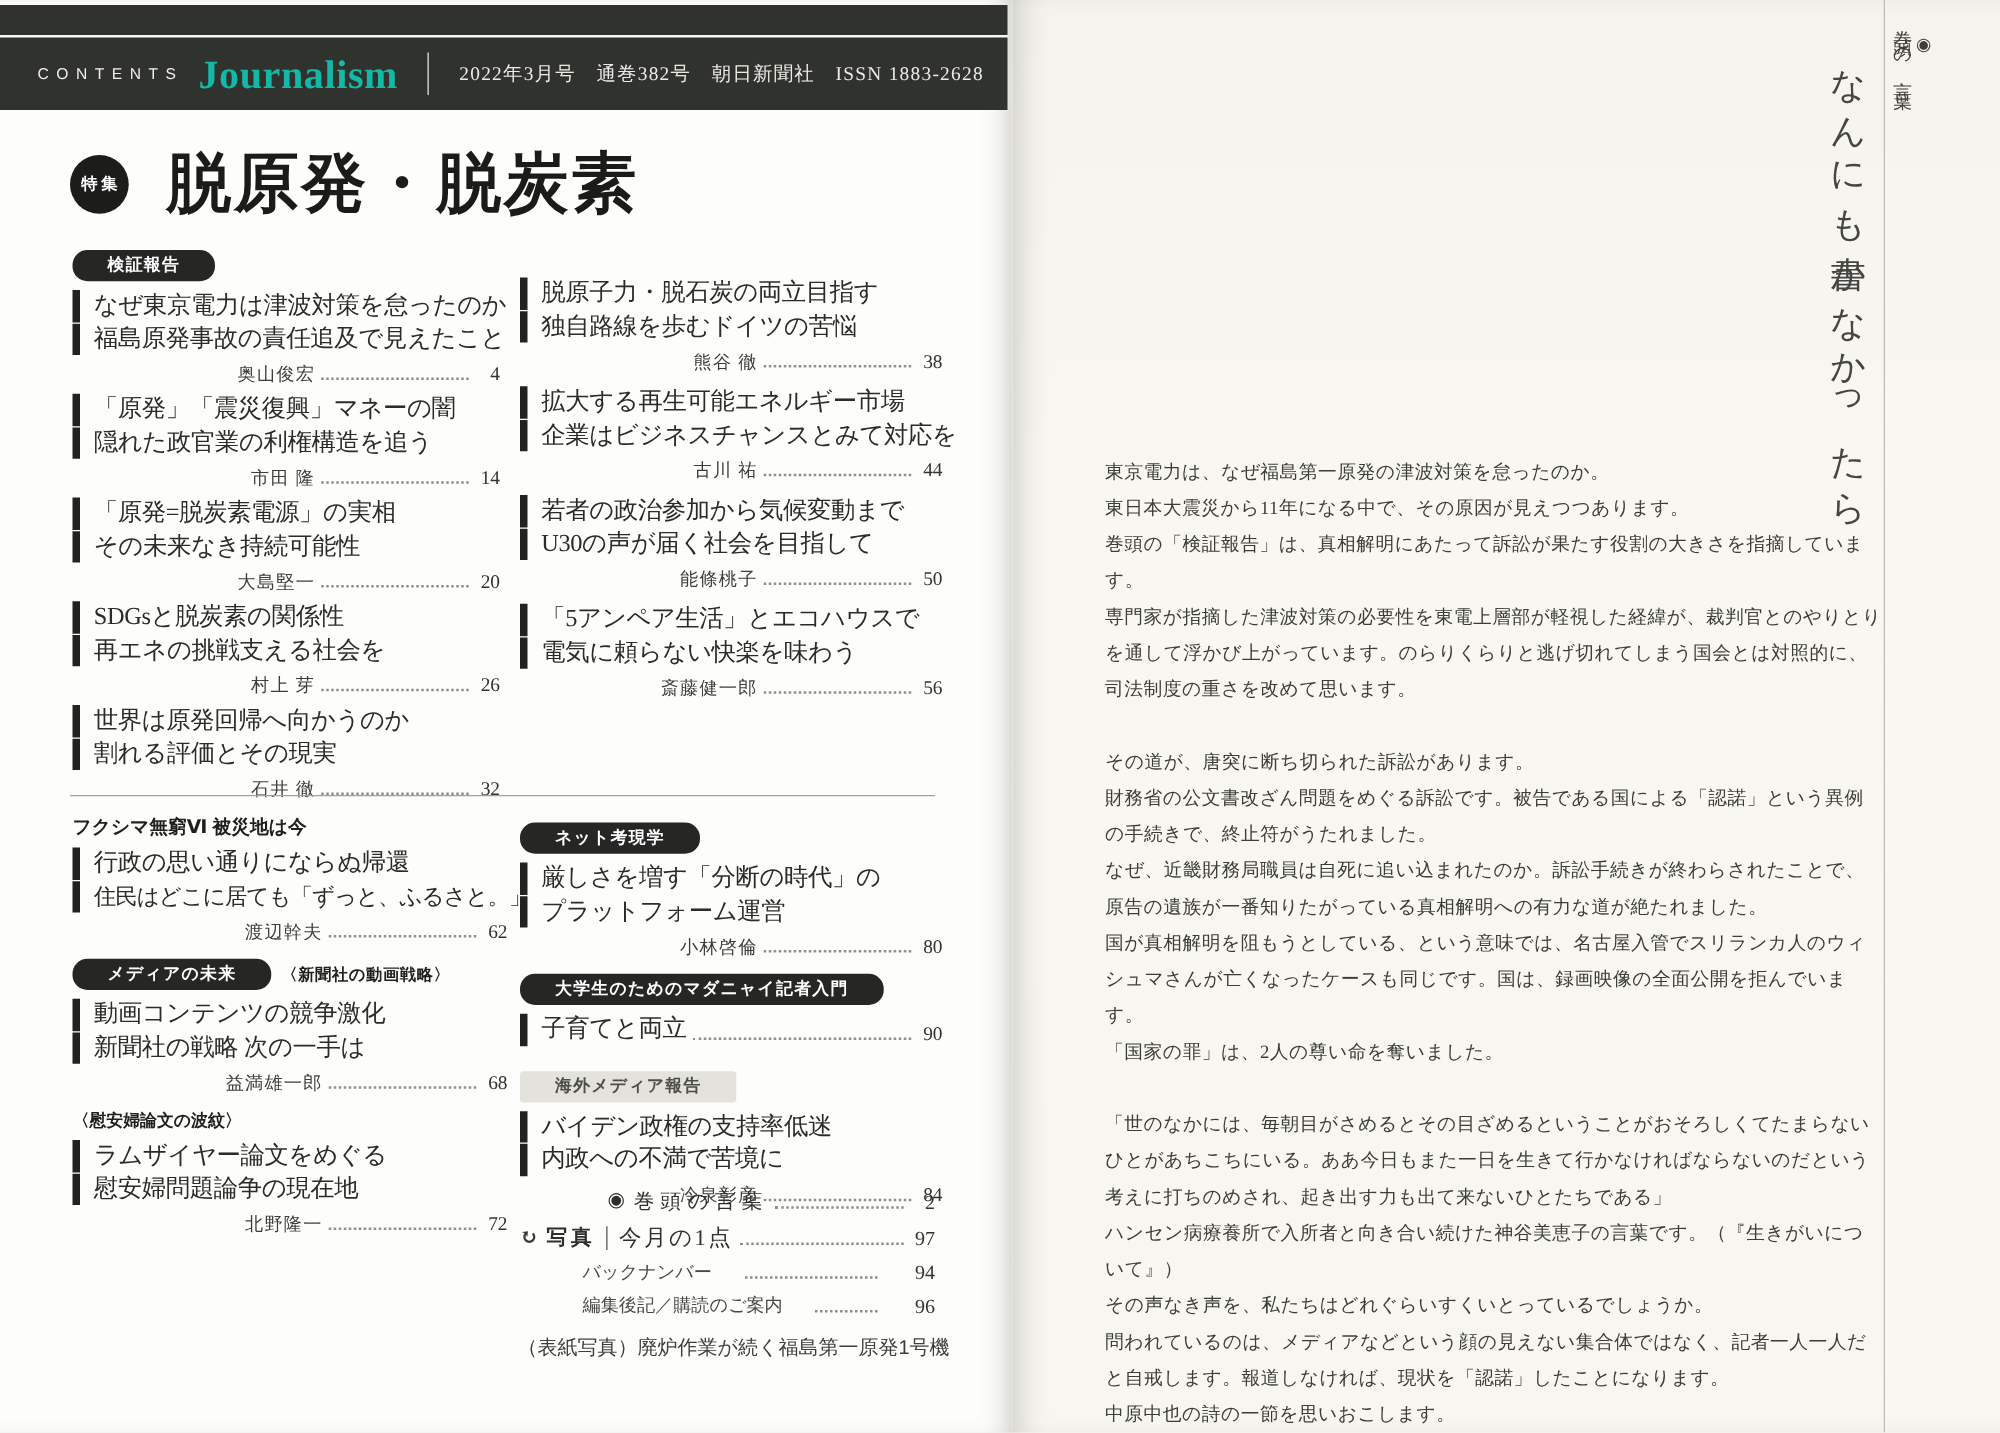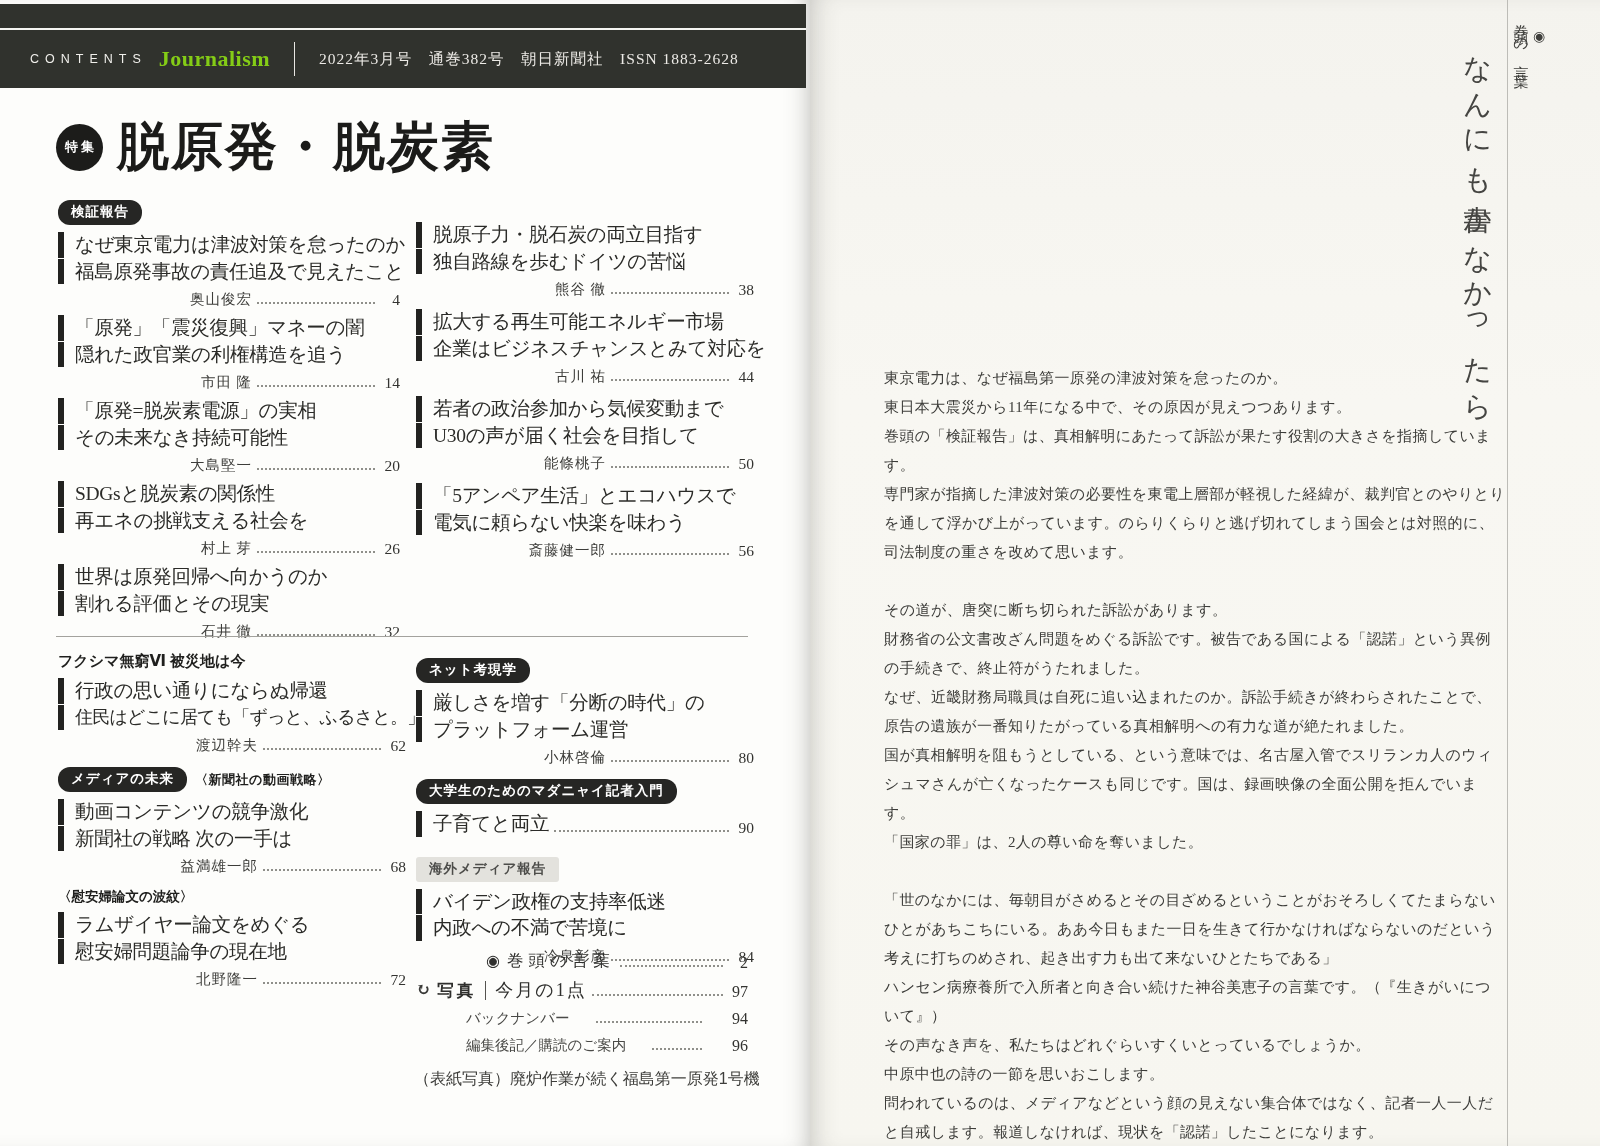--- a/index.html
+++ b/index.html
@@ -22,45 +22,45 @@
     background:linear-gradient(180deg,#f4f3ee 0%,#f8f7f2 35%,#f7f6f0 100%);
     box-shadow:inset 18px 0 28px -18px rgba(60,60,55,.30);
   }
 
   
   .masthead{position:absolute;left:0;top:4px;width:806px;}
   .masthead .strip{height:24px;background:#30322d;}
   .masthead .gapline{height:2px;background:#f5f5f2;}
   .masthead .main{height:58px;background:#30322d;display:flex;align-items:center;padding:0 0 0 30px;}
   .contents-label{font-size:12.5px;letter-spacing:6px;color:#f0efeb;margin-right:12px;}
-  .mag-title{font-size:22px;font-weight:bold;color:#84cc16;letter-spacing:.5px;}
+  .mag-title{font-size:32px;font-weight:bold;color:#14b8a6;letter-spacing:.5px;}
   .mast-divider{width:1px;height:34px;background:#e8e7e3;margin:0 24px;}
   .issue-info{font-size:15.5px;color:#eceae6;letter-spacing:1px;}
 
   
-  .feature-row{position:absolute;left:56px;top:112px;display:flex;align-items:center;gap:14px;}
+  .feature-row{position:absolute;left:56px;top:112px;display:flex;align-items:center;gap:30px;}
   .feature-circle{
     width:47px;height:47px;border-radius:50%;background:#1c1c1a;color:#fff;
     display:flex;align-items:center;justify-content:center;
     font-size:13px;font-weight:bold;letter-spacing:3px;text-indent:3px;flex:none;
   }
   .feature-title{font-size:52px;font-weight:bold;color:#1b1b19;letter-spacing:2px;white-space:nowrap;}
 
   
   .toc-lt{position:absolute;left:58px;top:200px;width:342px;}
   .toc-rt{position:absolute;left:416px;top:222px;width:338px;}
   .toc-divider{position:absolute;left:56px;top:636px;width:692px;border-top:1px solid #a3a29d;}
   .toc-lb{position:absolute;left:58px;top:652px;width:348px;}
   .toc-rb{position:absolute;left:416px;top:658px;width:338px;}
 
   .badge{
     display:inline-block;background:#262624;color:#fff;
     font-family:"Liberation Sans","DejaVu Sans",sans-serif;
     font-size:13.5px;font-weight:bold;letter-spacing:1px;
-    padding:3px 13px 4px;border-radius:12px;margin-bottom:7px;
+    padding:3px 28px 4px;border-radius:12px;margin-bottom:7px;
   }
   .badge.gray{background:#e3e2dd;color:#4d4d4a;border-radius:3px;}
   .plain-label{
     font-family:"Liberation Sans","DejaVu Sans",sans-serif;
     font-size:15px;font-weight:bold;color:#1f1f1d;margin-bottom:7px;
   }
   .angle-label{
     font-family:"Liberation Sans","DejaVu Sans",sans-serif;
     font-size:13.5px;font-weight:bold;color:#1f1f1d;margin-bottom:6px;
   }
@@ -390,19 +390,19 @@
       <div>その道が、唐突に断ち切られた訴訟があります。</div>
       <div>財務省の公文書改ざん問題をめぐる訴訟です。被告である国による「認諾」という異例の手続きで、終止符がうたれました。</div>
       <div>なぜ、近畿財務局職員は自死に追い込まれたのか。訴訟手続きが終わらされたことで、原告の遺族が一番知りたがっている真相解明への有力な道が絶たれました。</div>
       <div>国が真相解明を阻もうとしている、という意味では、名古屋入管でスリランカ人のウィシュマさんが亡くなったケースも同じです。国は、録画映像の全面公開を拒んでいます。</div>
       <div>「国家の罪」は、2人の尊い命を奪いました。</div>
     </div>
     <div class="para">
       <div>「世のなかには、毎朝目がさめるとその目ざめるということがおそろしくてたまらないひとがあちこちにいる。ああ今日もまた一日を生きて行かなければならないのだという考えに打ちのめされ、起き出す力も出て来ないひとたちである」</div>
       <div>ハンセン病療養所で入所者と向き合い続けた神谷美恵子の言葉です。（『生きがいについて』）</div>
       <div>その声なき声を、私たちはどれぐらいすくいとっているでしょうか。</div>
+      <div>問われているのは、メディアなどという顔の見えない集合体ではなく、記者一人一人だと自戒します。報道しなければ、現状を「認諾」したことになります。</div>
       <div>中原中也の詩の一節を思いおこします。</div>
-      <div>問われているのは、メディアなどという顔の見えない集合体ではなく、記者一人一人だと自戒します。報道しなければ、現状を「認諾」したことになります。</div>
 
     </div>
 
   </div>
 </div>
 
 </body></html>

